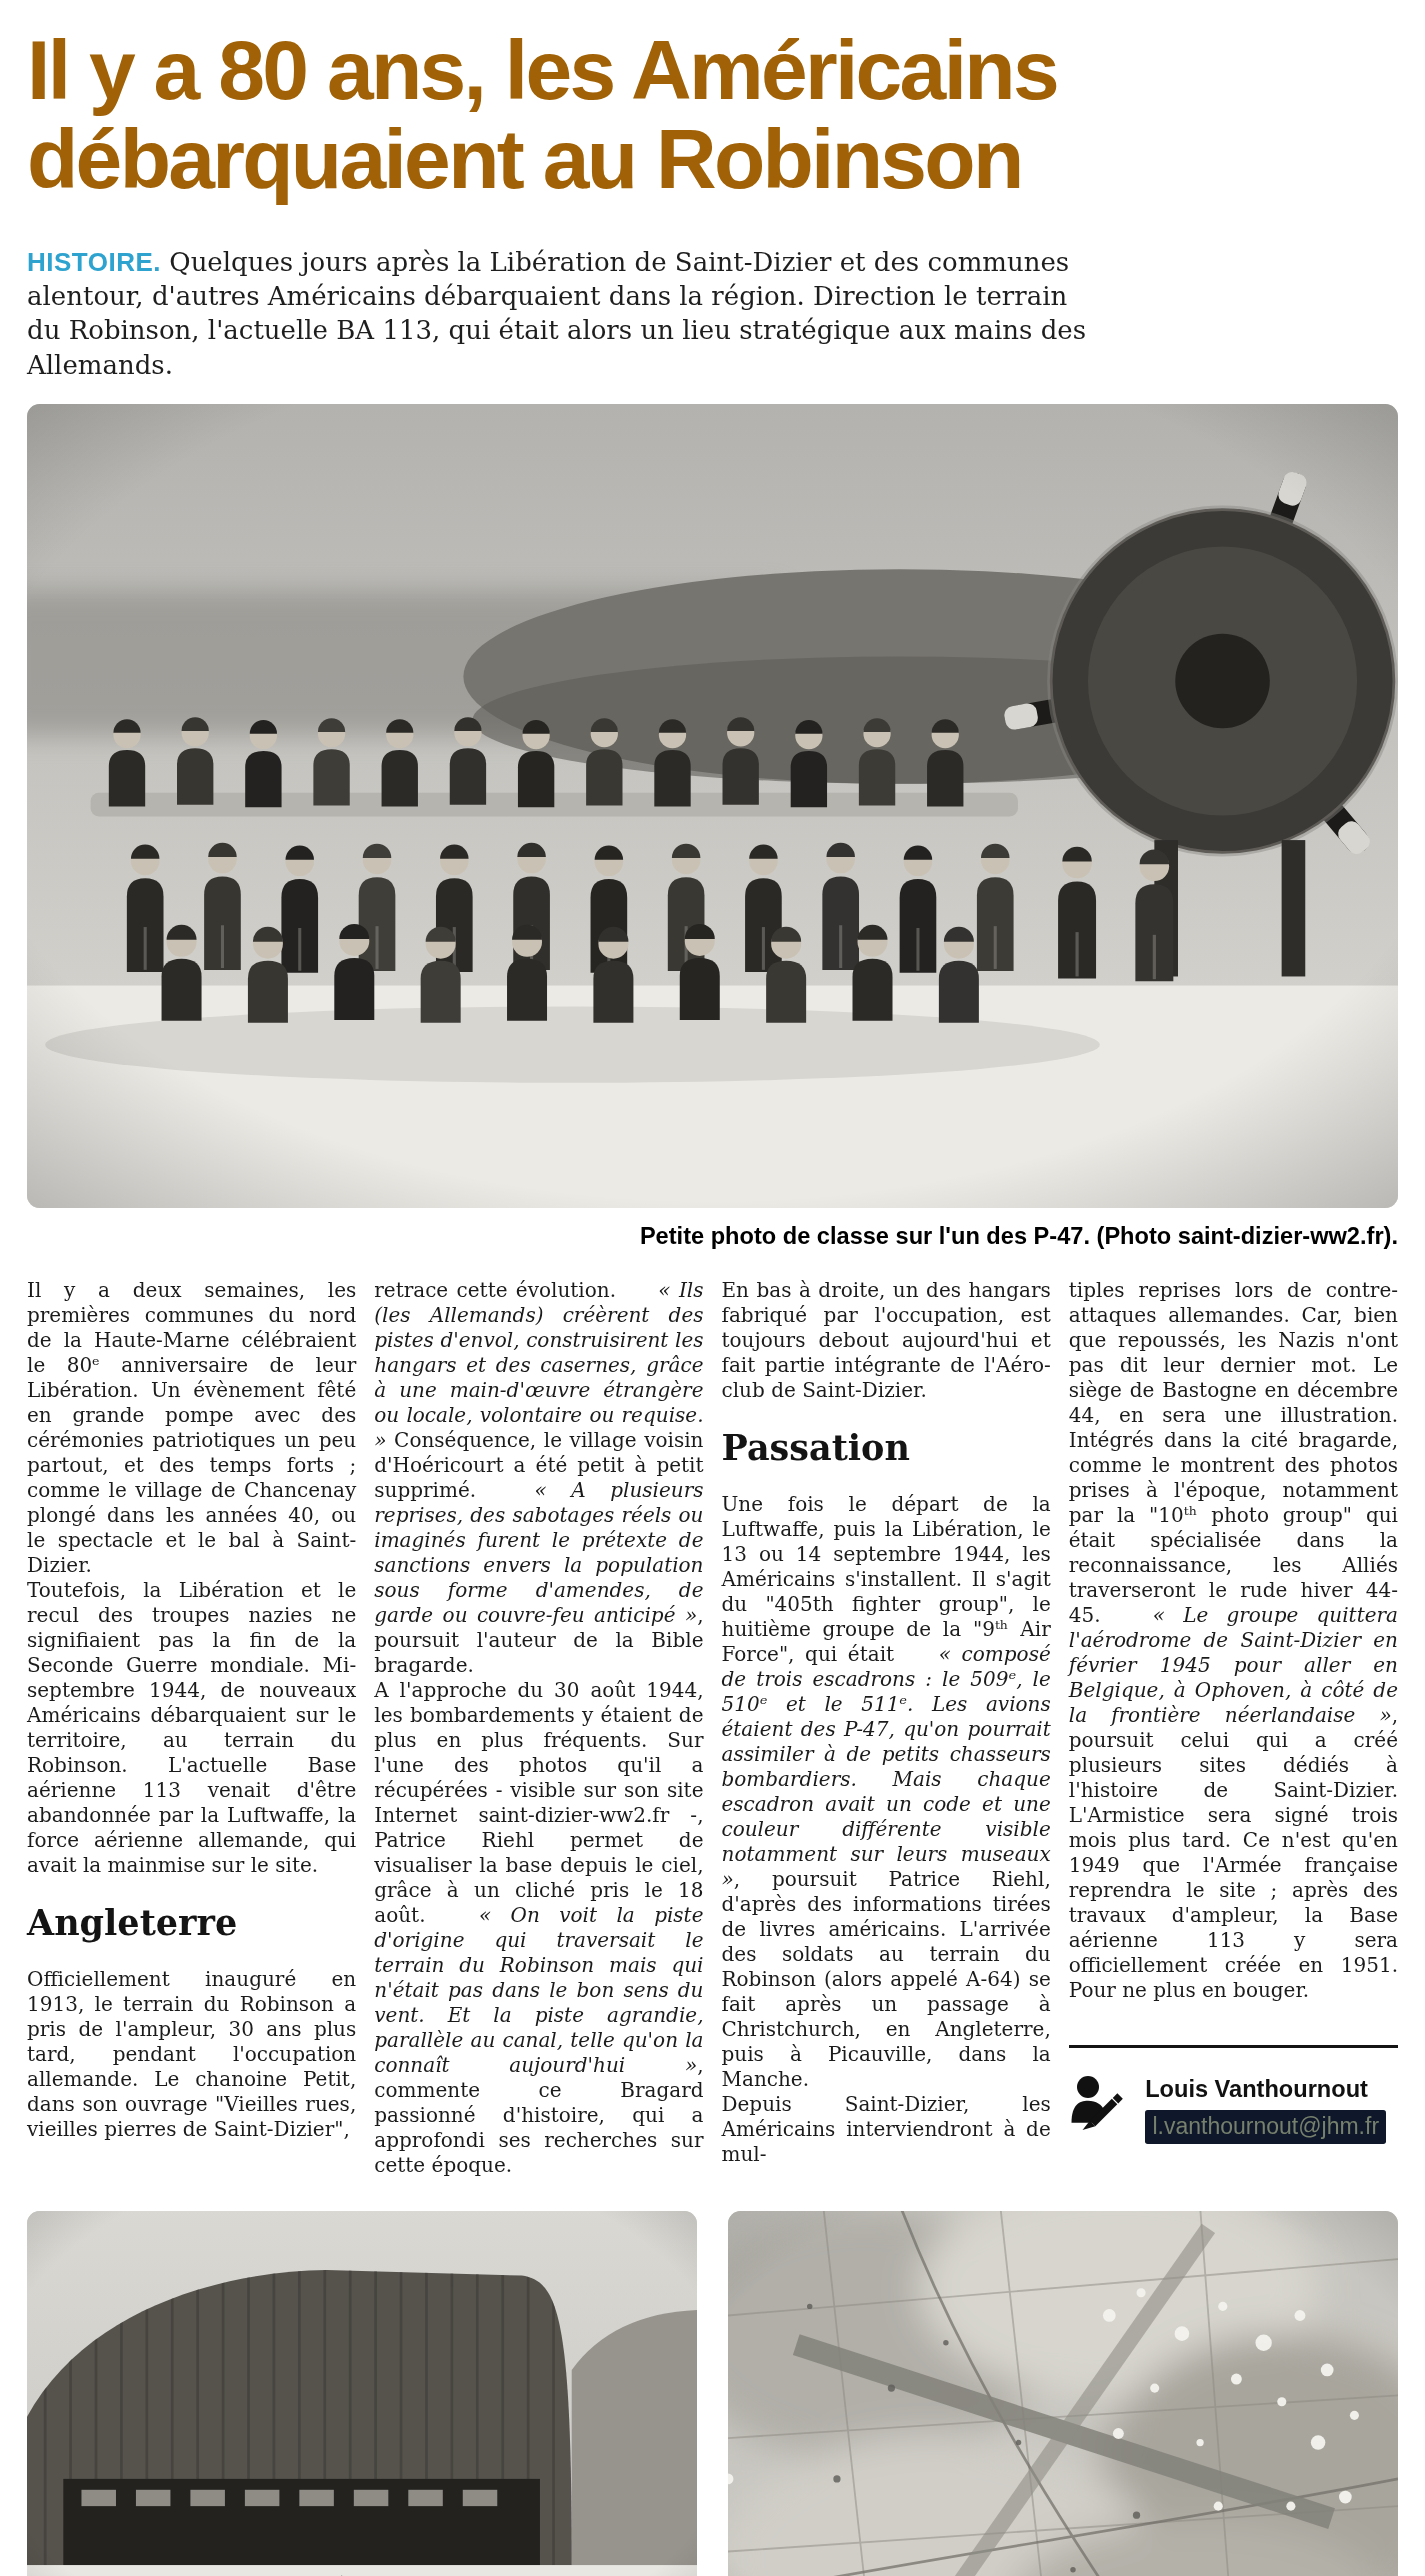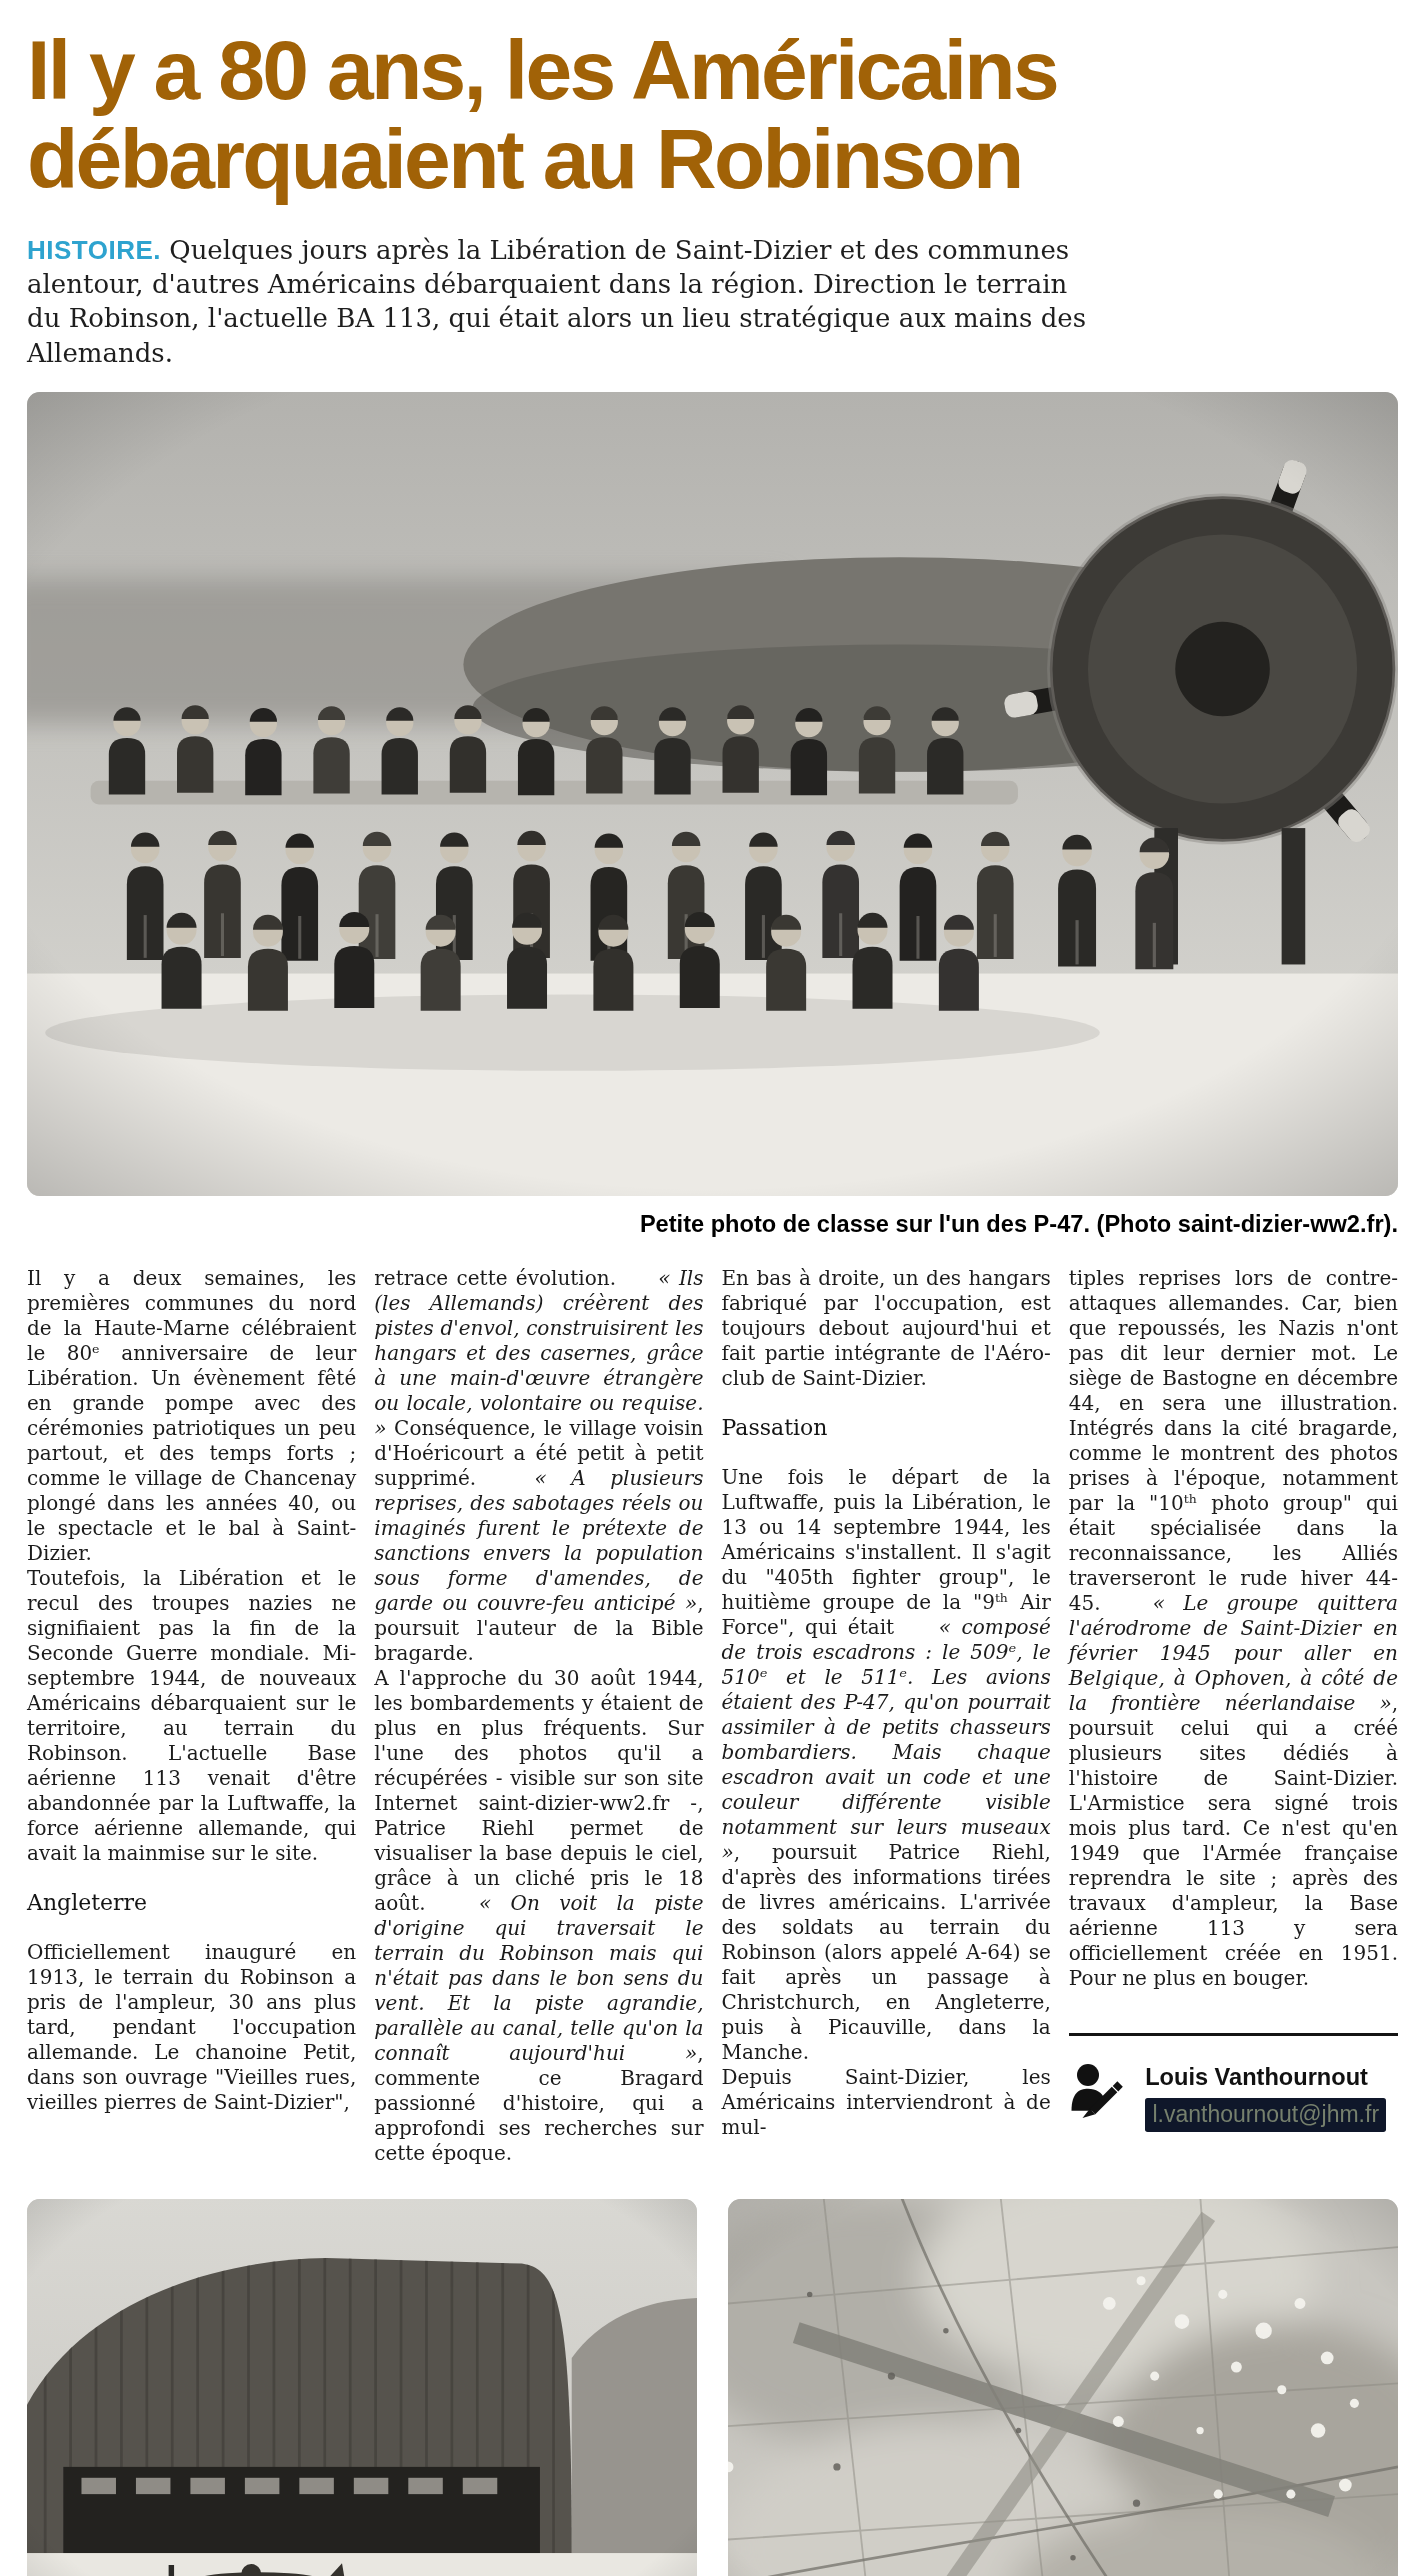--- a/index.html
+++ b/index.html
@@ -3,37 +3,37 @@
 <meta charset="utf-8">
 <style>
   html,body{margin:0;padding:0;background:#ffffff;}
   body{width:1425px;font-family:"Liberation Sans",sans-serif;color:#1b1b1b;}
   .page{padding:14.5px 27px 31px;}
 
   h1{margin:11px 0 0;max-width:1300px;
      font:bold 84px/1.06 "Liberation Sans",sans-serif;
      letter-spacing:-2.7px;color:#a16207;}
 
-  .lede{margin:29px 0 0;max-width:1068px;
+  .lede{margin:41px 0 0;max-width:1068px;
         font:400 26px/1.32 "DejaVu Serif",serif;color:#1e1e1e;}
   .kicker{font-family:"Liberation Sans",sans-serif;font-weight:bold;
           letter-spacing:0.5px;}
 
   .photo{border-radius:12.7px;overflow:hidden;background:#cfceca;}
   .photo svg{display:block;width:100%;height:100%;}
   .photo.main{margin-top:22px;height:804px;}
 
   .cap{font:bold 23.6px/1.3 "Liberation Sans",sans-serif;color:#000000;margin-top:12.7px;text-align:right;}
 
   .article{display:flex;gap:18px;margin-top:27px;
            font:400 20px/25px "DejaVu Serif",serif;color:#1b1b1b;
            text-align:justify;}
   .col{flex:1 1 0;min-width:0;}
   .col p{margin:0;}
-  .subhead{font-weight:normal;font-size:22px;line-height:1.2;
+  .subhead{font-weight:bold;font-size:35px;line-height:1.2;
            margin:23.6px 0;text-align:left;color:#141414;}
   .it{font-style:italic;margin-left:34px;}
 
   .byline{margin-top:42px;padding-top:27px;border-top:3.6px solid #141414;
           display:flex;gap:16.4px;align-items:flex-start;text-align:left;}
   .byline .icon{width:60px;height:55px;flex:none;}
   .byline-name{font:bold 23.6px/1.2 "Liberation Sans",sans-serif;color:#111;}
   .byline-email{display:inline-block;margin-top:6.4px;border-radius:2.7px;
                 font:400 23px/1.2 "Liberation Sans",sans-serif;
                 padding:2.7px 7.3px 3.6px;}

